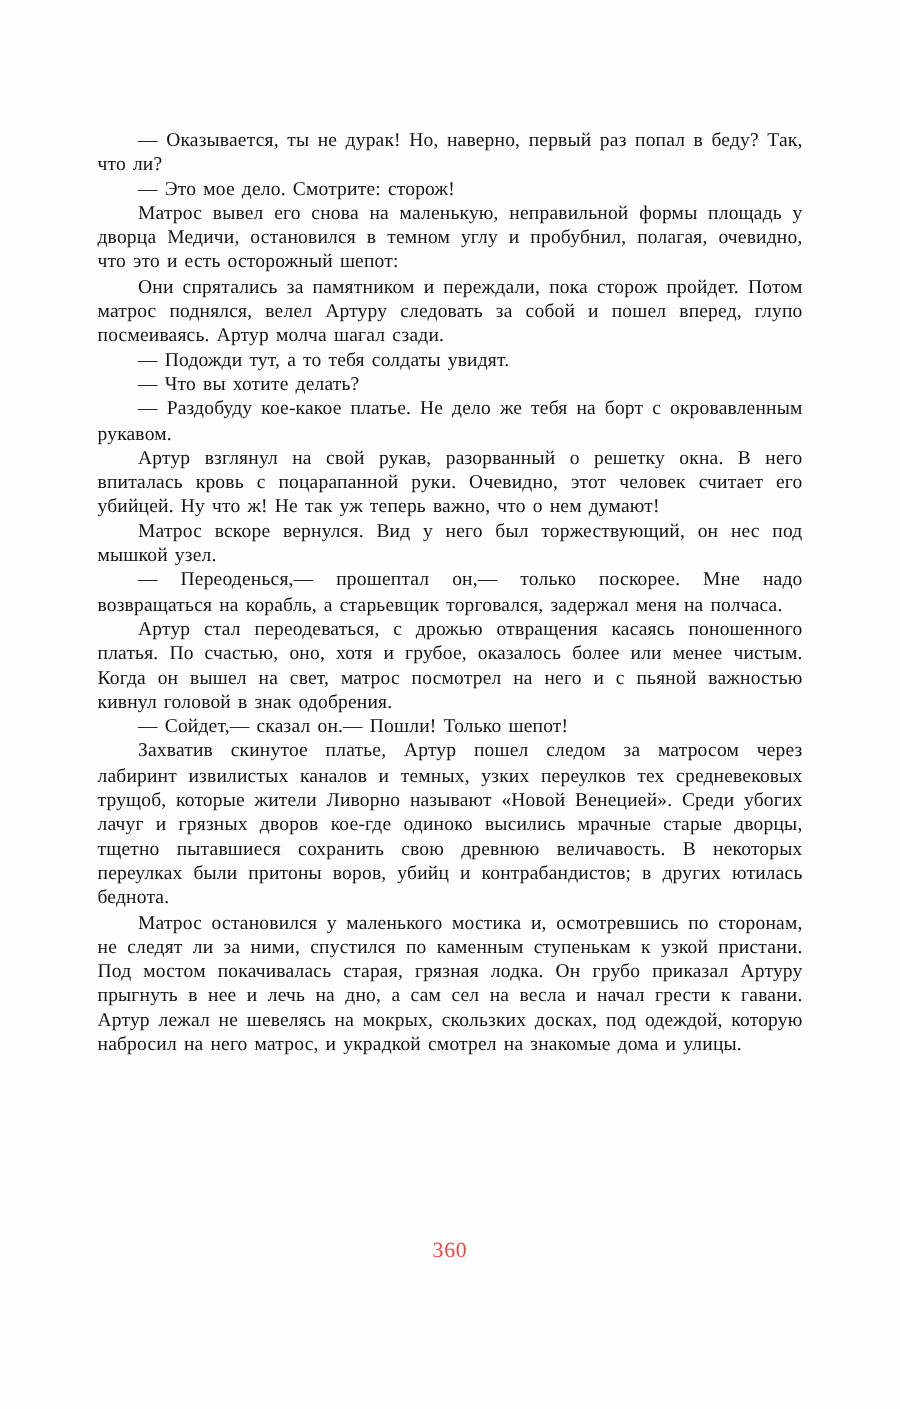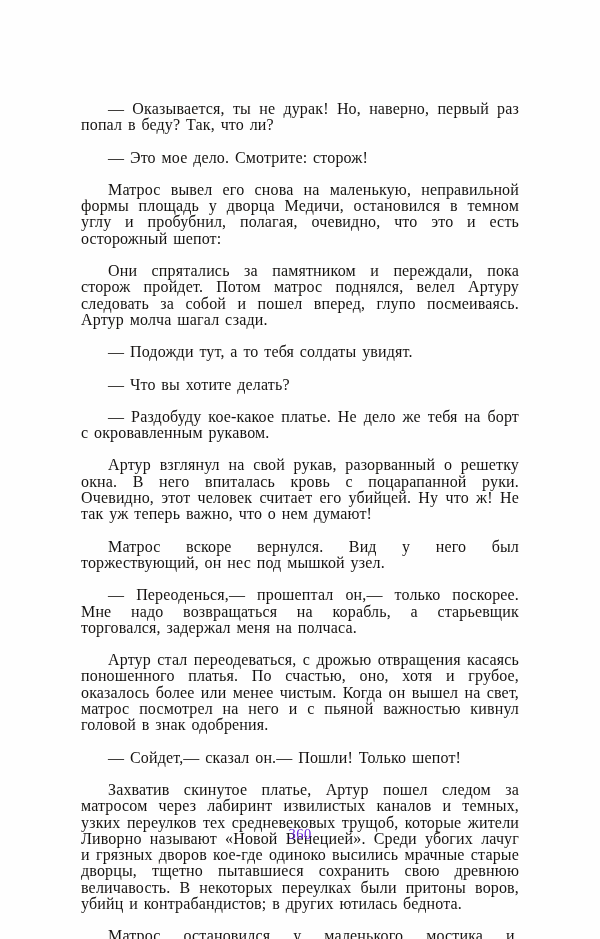--- a/index.html
+++ b/index.html
@@ -19,36 +19,36 @@
   }
   .text-block {
     position: absolute;
     top: 85px;
     left: 65px;
     width: 470px;
     text-align: justify;
     text-justify: inter-word;
   }
   .para {
-    margin: 16px;
-    font-size: 16px;
+    margin: 0;
+    font-size: 13px;
     line-height: 16.3px;
     text-indent: 27px;
     word-spacing: 0.10em;
     letter-spacing: 0.01em;
   }
   .page-number {
     position: absolute;
     top: 826px;
     left: 0;
     width: 600px;
     text-align: center;
     font-size: 14.5px;
     letter-spacing: 0.5px;
-    color: #6d28d9;
+    color: #ef4444;
   }
 </style>
 </head>
 <body>
 
 <div class="book-page">
   <div class="text-block">
     <p class="para">— Оказывается, ты не дурак! Но, наверно, первый раз попал в беду? Так, что ли?</p>
     <p class="para">— Это мое дело. Смотрите: сторож!</p>
     <p class="para">Матрос вывел его снова на маленькую, неправильной формы площадь у дворца Медичи, остановился в темном углу и пробубнил, полагая, очевидно, что это и есть осторожный шепот:</p>

